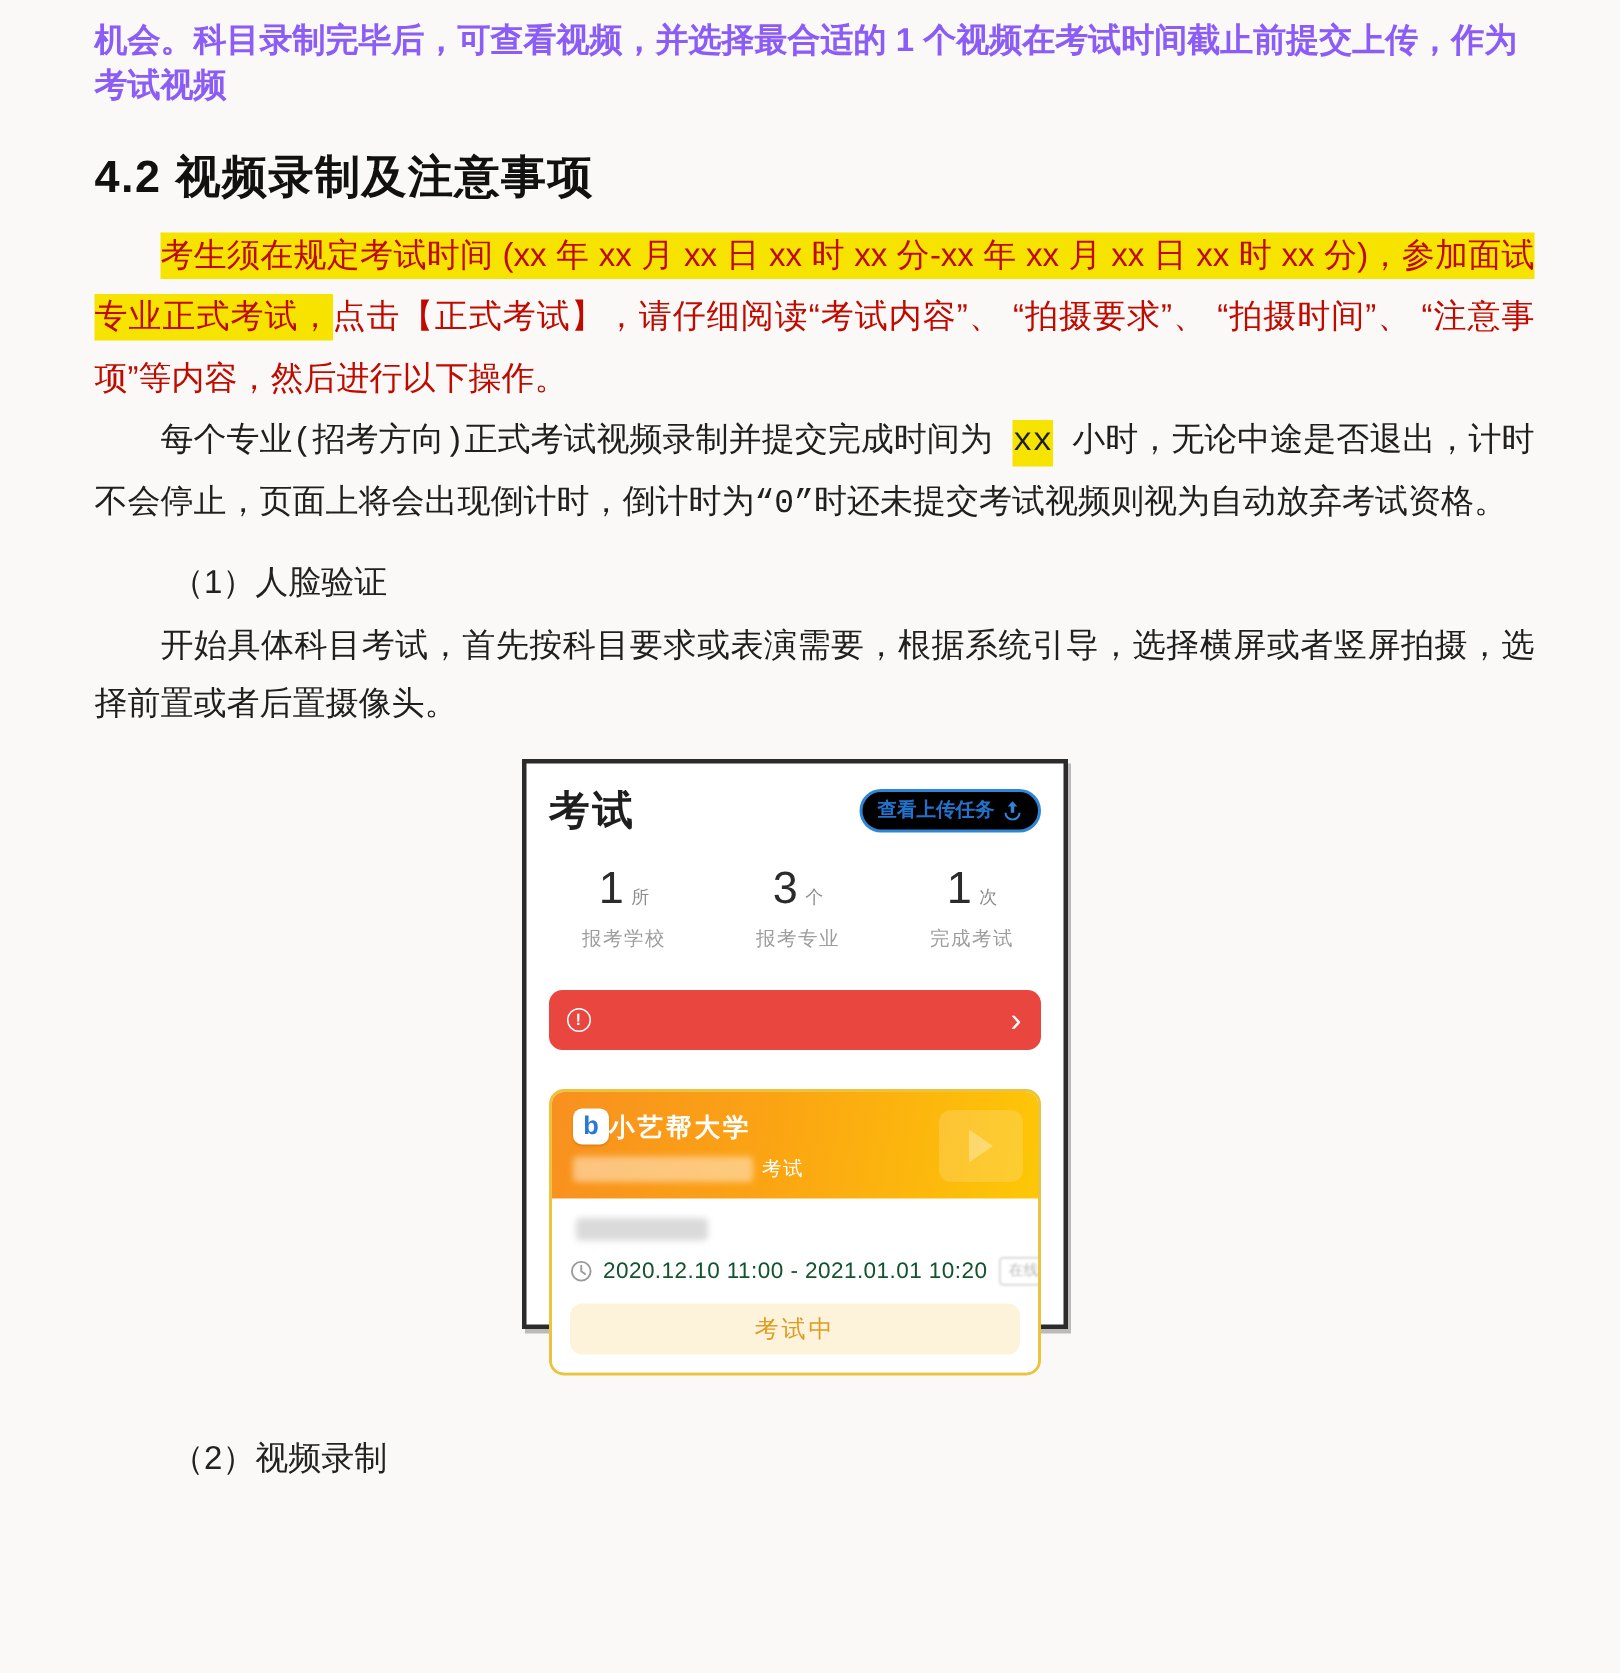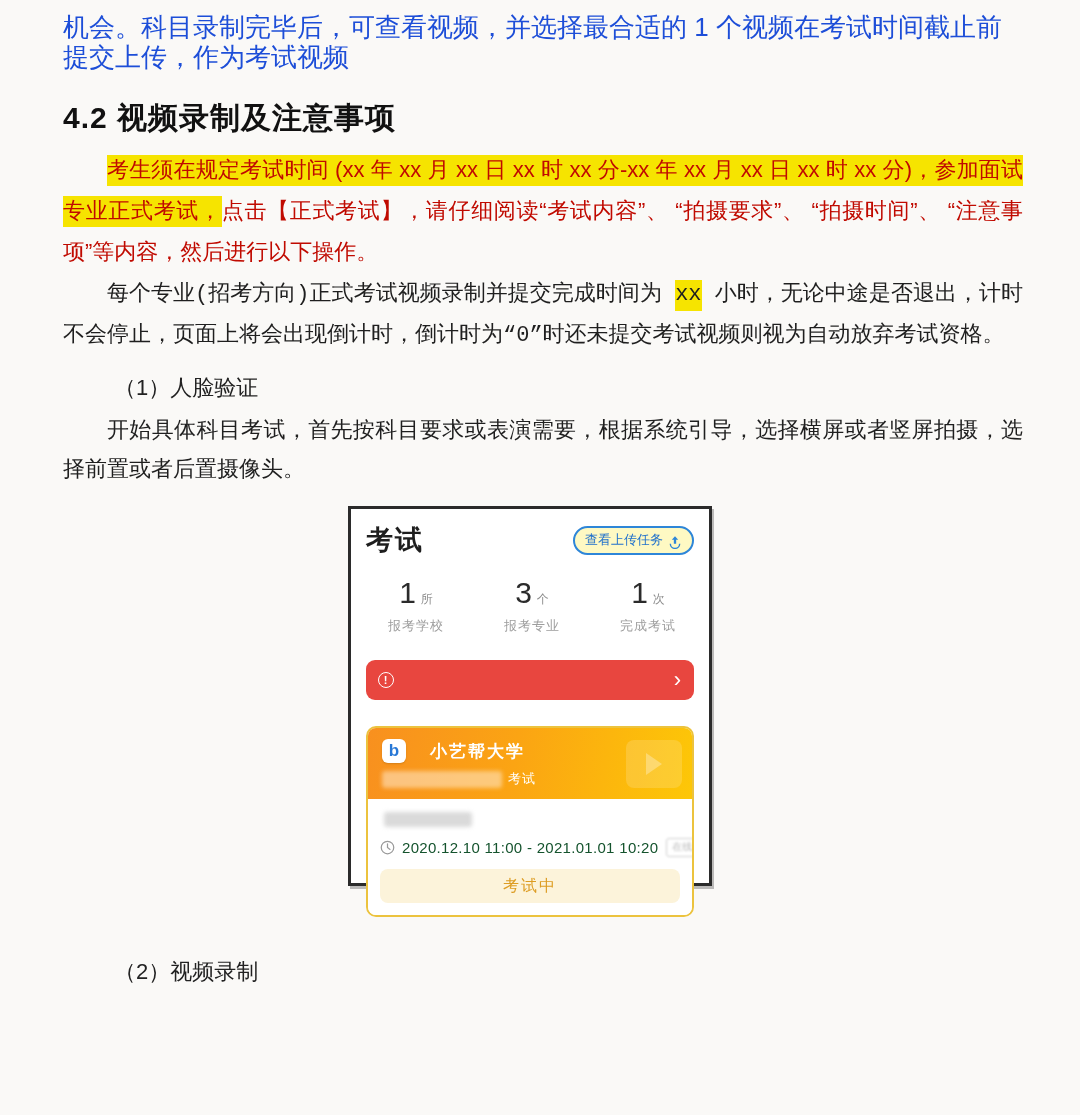--- a/index.html
+++ b/index.html
@@ -7,22 +7,23 @@
   body {
     background:#faf9f7;
     font-family:"Liberation Sans","DejaVu Sans",sans-serif;
     color:#1d1d1d;
     overflow:hidden;
   }
   .doc { width:1080px; height:1115px; position:relative; }
 
   .intro-line {
     margin:12px 58px 0 63px;
-    font-size:26px; line-height:30px;
-    color:#1d4ed8;
+    font-size:22px; line-height:30px;
+    color:#8b5cf6;
+    font-weight:bold;
   }
   h1.section-heading {
     margin:26px 60px 0 63px;
     font-size:30px; font-weight:700; color:#111;
     letter-spacing:1px;
   }
   p.body-para {
     margin:0 57px 0 63px;
     font-size:22px; line-height:41px;
     text-align:justify;
@@ -52,25 +53,25 @@
     width:364px; height:380px;
     background:#ffffff;
     border:3px solid #2b2b2b;
     box-shadow:2px 3px 0 rgba(0,0,0,.25);
     padding:13px 15px 0;
     position:relative;
   }
   .phone-header { display:flex; align-items:center; justify-content:space-between; }
   .app-title { font-size:27px; font-weight:700; color:#1e1e1e; letter-spacing:2px; }
   .upload-pill {
-    display:flex; align-items:flex-end; gap:5px;
+    display:flex; align-items:center; gap:5px;
     border:2px solid #2e86d8; border-radius:16px;
     padding:3px 10px 4px;
-    color:#2272cc; font-size:13px; font-weight:400;
-    background:#fef9c3; cursor:pointer;
+    color:#2272cc; font-size:13px; font-weight:700;
+    background:#000000; cursor:pointer;
   }
   .upload-pill svg { display:block; }
 
   .stats-row { display:flex; justify-content:space-between; margin:18px 6px 0 10px; padding:0 12px; }
   .stat { text-align:center; }
   .stat-top { display:flex; align-items:baseline; justify-content:center; gap:5px; }
   .stat-num { font-size:30px; color:#2b2b2b; font-weight:500; }
   .stat-unit { font-size:12px; color:#8c8c8c; }
   .stat-label { margin-top:7px; font-size:13px; color:#9d9d9d; letter-spacing:1px; }
 
@@ -108,21 +109,21 @@
     padding:11px 14px 0;
   }
   .card-head-row { display:flex; align-items:center; }
   .app-logo {
     width:24px; height:24px; border-radius:6px;
     background:#fff;
     color:#2878d6; font-size:17px; font-weight:700;
     display:flex; align-items:center; justify-content:center;
     box-shadow:0 1px 2px rgba(0,0,0,.15);
   }
-  .school-name { margin-left:24px; color:#fff; font-size:17px; font-weight:700; letter-spacing:2px; }
+  .school-name { margin-left:0; color:#fff; font-size:17px; font-weight:700; letter-spacing:2px; }
   .card-sub-row { display:flex; align-items:center; margin-top:7px; }
   .blur-patch-light {
     width:120px; height:17px; border-radius:3px;
     background:rgba(255,235,210,.55);
     filter:blur(2px);
   }
   .card-subtitle { margin-left:6px; color:#fff; font-size:13px; letter-spacing:1px; filter:blur(.4px); }
   .card-watermark {
     position:absolute; right:10px; top:12px;
     width:56px; height:48px; border-radius:8px;

